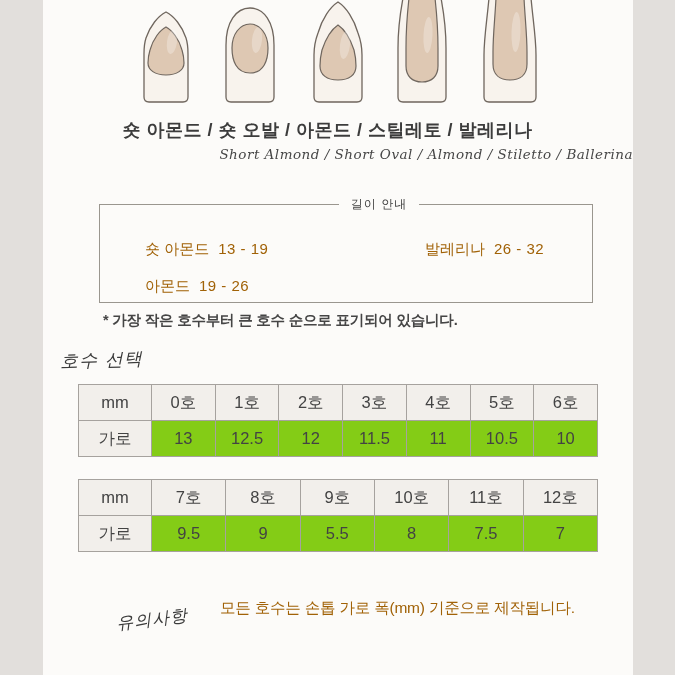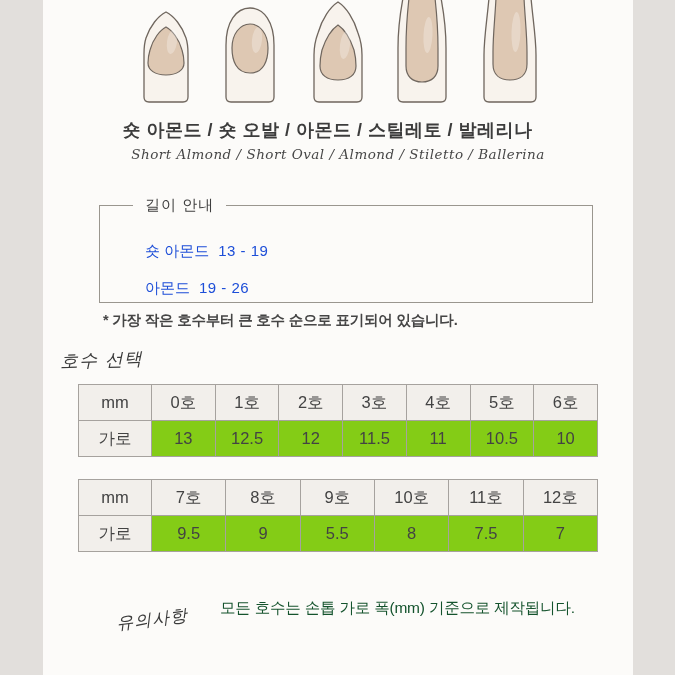--- a/index.html
+++ b/index.html
@@ -17,34 +17,34 @@
   
   #nailsvg{position:absolute;left:0;top:0;width:675px;height:115px;display:block;}
 
   
   .kr-names{
     position:absolute;left:43px;top:118px;width:569px;
     text-align:center;font-size:18px;font-weight:700;color:#3c3c3c;letter-spacing:.5px;
   }
   .en-names{
     position:absolute;left:43px;top:146px;width:590px;
-    text-align:center;font-size:13.5px;font-style:italic;color:#474747;
+    text-align:right;font-size:13.5px;font-style:italic;color:#474747;
     font-family:"DejaVu Serif",serif;letter-spacing:.5px;
   }
 
   
   fieldset.lenbox{
     position:absolute;left:99px;top:196px;width:494px;height:107px;
     margin:0;padding:0;border:1px solid #9a968f;box-sizing:border-box;
     background:transparent;
   }
   fieldset.lenbox legend{
-    margin-left:33px;padding:0 12px;font-size:15px;color:#3f3f3f;letter-spacing:1px;
-  }
-  .lg-entry{position:absolute;font-size:15px;color:#1d4ed8;white-space:nowrap;}
+    margin-left:33px;padding:0 12px;font-size:12px;color:#3f3f3f;letter-spacing:1px;text-align:center;
+  }
+  .lg-entry{position:absolute;font-size:15px;color:#a16207;white-space:nowrap;}
   .lg-entry .lg-range{margin-left:9px;letter-spacing:.5px;}
   .lg-e0{left:45px;top:27px;} .lg-e1{left:190px;top:27px;} .lg-e2{left:325px;top:27px;}
   .lg-e3{left:45px;top:64px;} .lg-e4{left:190px;top:64px;}
 
   .guide-note{
     position:absolute;left:103px;top:311px;font-size:14.5px;color:#454545;letter-spacing:-.2px;font-weight:bold;
   }
 
   
   .hand{
@@ -64,21 +64,21 @@
   }
   table.sizes td{
     border:1px solid #a6a29e;text-align:center;vertical-align:middle;
     height:35px;padding:0;background:#84cc16;
   }
   table.sizes td.hd{background:#f2efeb;}
   #table1{top:384px;} #table2{top:479px;}
 
   
   .notice-lines{
-    position:absolute;left:220px;top:594px;font-size:15.5px;line-height:27px;color:#14532d;
+    position:absolute;left:220px;top:594px;font-size:15.5px;line-height:27px;color:#a16207;
     letter-spacing:-.2px;
   }
 </style>
 </head>
 <body>
 
 <div class="card"></div>
 
 <svg id="nailsvg" viewBox="0 0 675 115" aria-hidden="true">
 
@@ -113,20 +113,23 @@
   </g>
 </svg>
 
 <div class="kr-names">숏 아몬드 / 숏 오발 / 아몬드 / 스틸레토 / 발레리나</div>
 <div class="en-names">Short Almond / Short Oval / Almond / Stiletto / Ballerina</div>
 
 <fieldset class="lenbox">
   <legend>길이 안내</legend>
   <span class="lg-entry lg-e0">
     <span class="lg-name">숏 아몬드</span><span class="lg-range">13 - 19</span>
+  </span>
+  <span class="lg-entry lg-e2">
+    <span class="lg-name">발레리나</span><span class="lg-range">26 - 32</span>
   </span>
   <span class="lg-entry lg-e3">
     <span class="lg-name">아몬드</span><span class="lg-range">19 - 26</span>
   </span>
 </fieldset>
 
 <div class="guide-note">* 가장 작은 호수부터 큰 호수 순으로 표기되어 있습니다.</div>
 
 <div class="size-heading hand">호수 선택</div>
 

